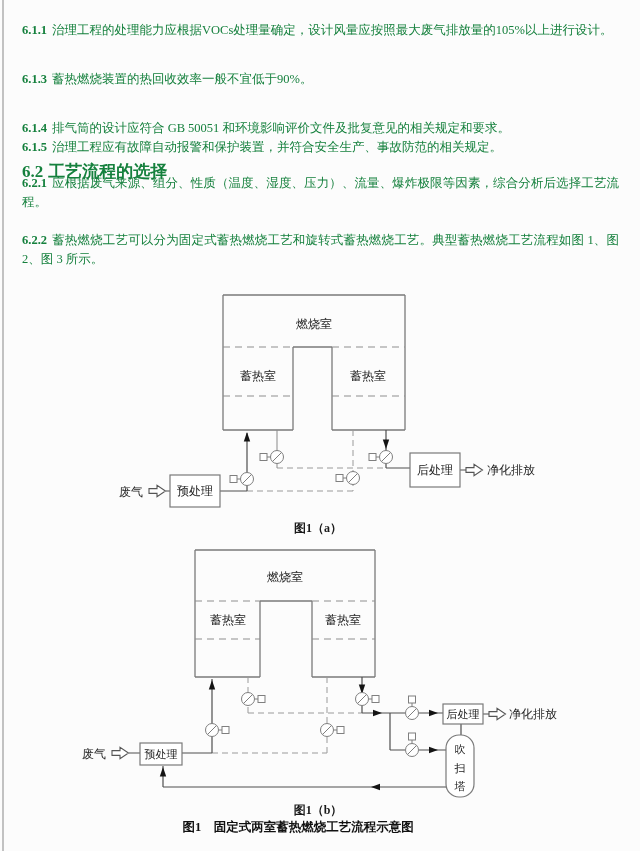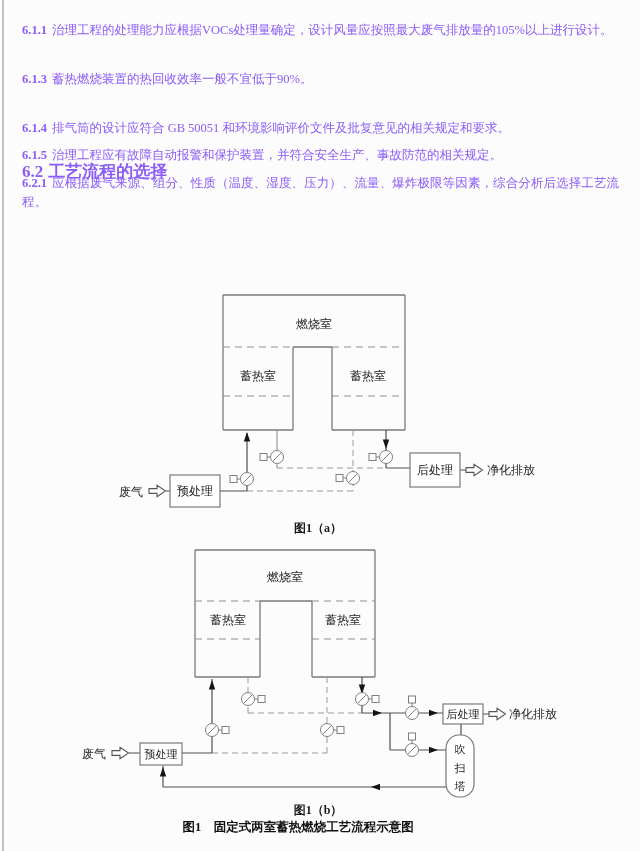--- a/index.html
+++ b/index.html
@@ -9,21 +9,21 @@
     background:#fcfcfc;
     overflow:hidden;
     font-family:"Liberation Serif","DejaVu Serif",serif;
   }
   .scan-edge{
     position:absolute;left:2px;top:0;width:2px;height:851px;
     background:#c2c2c2;
   }
   .para{
     position:absolute;left:22px;width:597px;
-    font-size:12.5px;line-height:19px;color:#8b5cf6;
+    font-size:12.5px;line-height:19px;color:#15803d;
     text-align:justify;
   }
   .para .pnum{font-weight:bold;margin-right:5px;}
   .para.heading{font-weight:bold;font-size:17px;}
   svg{position:absolute;left:0;top:0;}
   .ln{stroke:#4f4f4f;stroke-width:1.2;fill:none;}
   .lnthin{stroke:#8a8a8a;stroke-width:1;fill:none;}
   .dash{stroke:#9a9a9a;stroke-width:1;fill:none;stroke-dasharray:6 4;}
   .chamber{stroke:#7a7a7a;stroke-width:1.3;fill:none;}
   .chdash{stroke:#8e8e8e;stroke-width:1.2;fill:none;stroke-dasharray:7 5;}
@@ -39,23 +39,24 @@
 </style>
 </head>
 <body>
 
 <div class="page">
   <div class="scan-edge"></div>
 
   <div class="para" style="top:21px"><b class="pnum">6.1.1</b><span>治理工程的处理能力应根据VOCs处理量确定，设计风量应按照最大废气排放量的105%以上进行设计。</span></div>
   <div class="para" style="top:70px"><b class="pnum">6.1.3</b><span>蓄热燃烧装置的热回收效率一般不宜低于90%。</span></div>
   <div class="para" style="top:119px"><b class="pnum">6.1.4</b><span>排气筒的设计应符合 GB 50051 和环境影响评价文件及批复意见的相关规定和要求。</span></div>
-  <div class="para" style="top:146px"><b class="pnum">6.1.5</b><span>治理工程应有故障自动报警和保护装置，并符合安全生产、事故防范的相关规定。</span></div>
+  <div class="para" style="top:138px"><b class="pnum">6.1.5</b><span>治理工程应有故障自动报警和保护装置，并符合安全生产、事故防范的相关规定。</span></div>
   <div class="para heading" style="top:162px"><b class="pnum">6.2</b><span>工艺流程的选择</span></div>
   <div class="para" style="top:174px"><b class="pnum">6.2.1</b><span>应根据废气来源、组分、性质（温度、湿度、压力）、流量、爆炸极限等因素，综合分析后选择工艺流程。</span></div>
+  <div class="para" style="top:231px"><b class="pnum">6.2.2</b><span>蓄热燃烧工艺可以分为固定式蓄热燃烧工艺和旋转式蓄热燃烧工艺。典型蓄热燃烧工艺流程如图 1、图 2、图 3 所示。</span></div>
 
   <svg width="640" height="851" viewBox="0 0 640 851">
 
     <g>
 
       <g>
         <path class="chamber" d="M223,295 H405 M223,295 V430 M405,295 V430 M223,430 H293 M332,430 H405 M293,347 V430 M332,347 V430 M293,347 H332"></path>
         <path class="chdash" d="M223,347 H293 M332,347 H405 M223,396 H293 M332,396 H405"></path>
       </g>
       <text class="t" x="314" y="328" text-anchor="middle">燃烧室</text>

